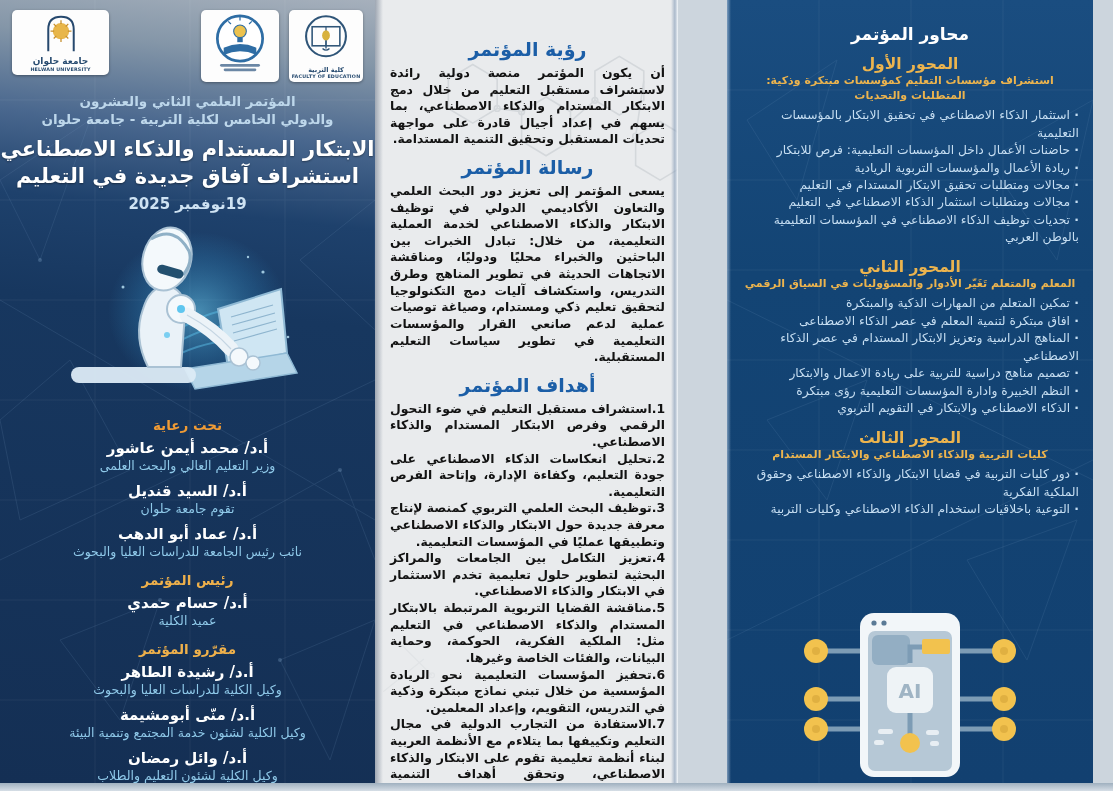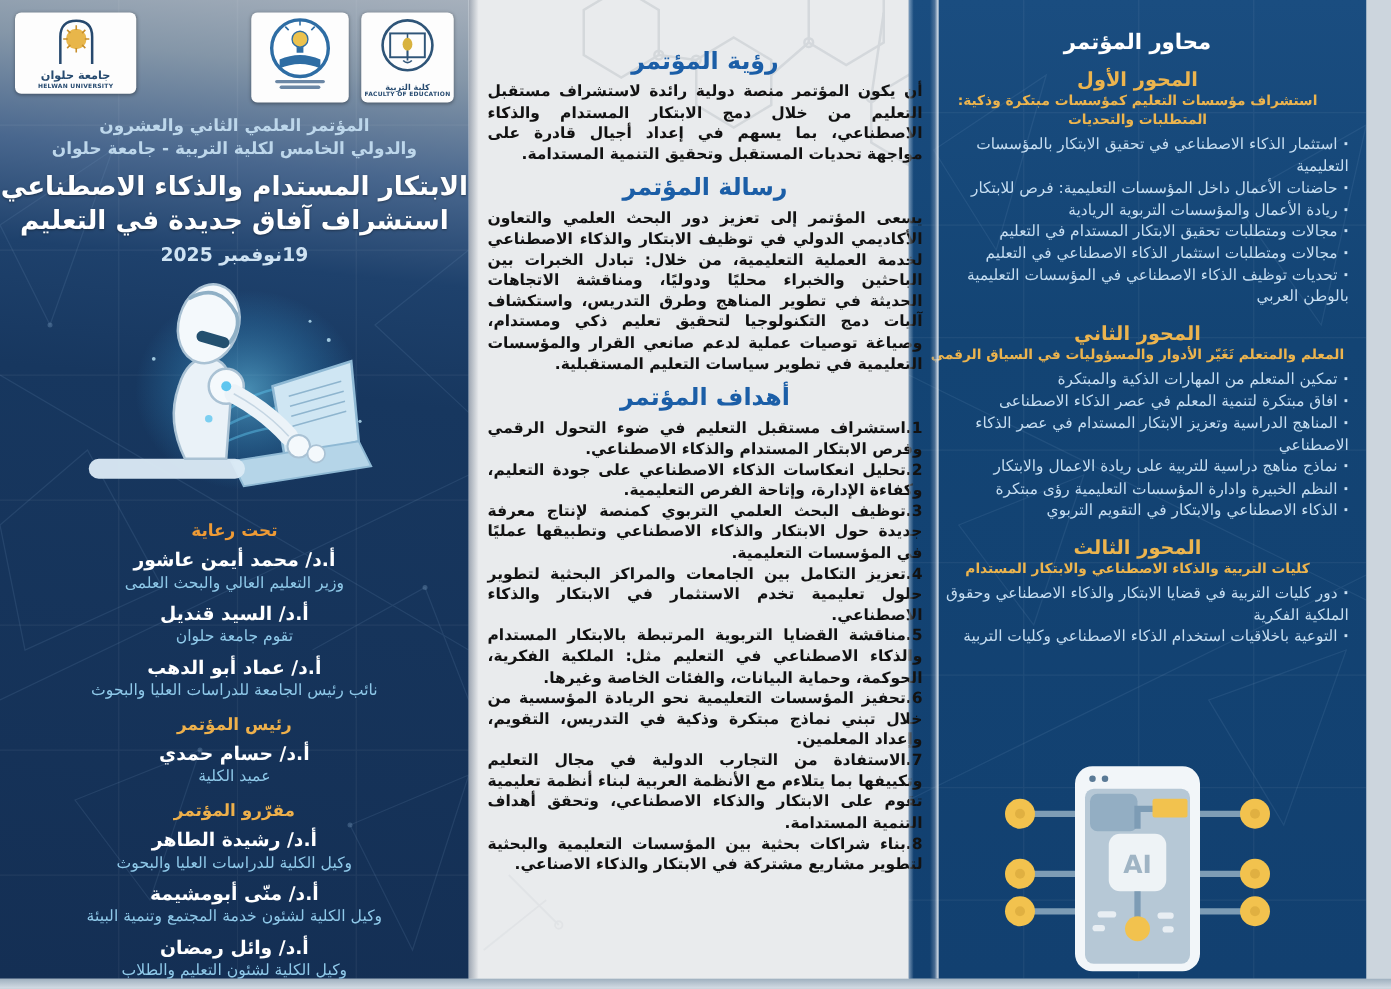--- a/index.html
+++ b/index.html
@@ -29,21 +29,21 @@
 
   .robot-wrap { display:flex; justify-content:center; margin-top:4px; }
 
   .sec-head { font-size:13.5px; font-weight:bold; color:#eeb04b; margin:12px 0 6px; }
   .sec-head.orange { color:#ef9b35; }
   .person { margin-bottom:8px; }
   .person .p-name { font-size:15px; font-weight:bold; color:#ffffff; line-height:1.25; }
   .person .p-role { font-size:12.5px; color:#8fc9e9; line-height:1.3; padding:0 14px; }
 
   
-  .middle { left:375px; width:376px; background:#e9ebed; direction:rtl; }
+  .middle { left:375px; width:303px; background:#e9ebed; direction:rtl; }
   .mid-content { position:relative; z-index:2; padding:30px 13px 0 15px; }
   .mid-head { font-size:19px; font-weight:bold; color:#1b5ea7; text-align:center; margin:8px 0 5px; }
   .mid-body { font-size:12.4px; font-weight:bold; color:#121212; text-align:justify; line-height:1.34; }
   .objective { font-size:12.4px; font-weight:bold; color:#121212; text-align:justify; line-height:1.34; }
   .mid-fold { position:absolute; right:0; top:0; width:7px; height:100%; z-index:3;
               background:linear-gradient(90deg, rgba(90,115,145,0) 0%, rgba(120,145,175,.55) 55%, #f4f7fa 100%); }
   .mid-shadow { position:absolute; left:0; top:0; width:8px; height:100%; z-index:3;
               background:linear-gradient(90deg, rgba(20,40,70,.35), rgba(20,40,70,0)); }
 
   
@@ -296,21 +296,21 @@
         <li>مجالات ومتطلبات استثمار الذكاء الاصطناعي في التعليم</li>
         <li>تحديات توظيف الذكاء الاصطناعي في المؤسسات التعليمية بالوطن العربي</li>
       </ul>
 
       <div class="axis-title">المحور الثاني</div>
       <div class="axis-sub">المعلم والمتعلم تَغَيّر الأدوار والمسؤوليات في السياق الرقمي</div>
       <ul class="axis-bullets">
         <li>تمكين المتعلم من المهارات الذكية والمبتكرة</li>
         <li>افاق مبتكرة لتنمية المعلم في عصر الذكاء الاصطناعى</li>
         <li>المناهج الدراسية وتعزيز الابتكار المستدام في عصر الذكاء الاصطناعي</li>
-        <li>نماذج مناهج دراسية للتربية على ريادة الاعمال والابتكار</li>
+        <li>تصميم مناهج دراسية للتربية على ريادة الاعمال والابتكار</li>
         <li>النظم الخبيرة وادارة المؤسسات التعليمية رؤى مبتكرة</li>
         <li>الذكاء الاصطناعي والابتكار في التقويم التربوي</li>
       </ul>
 
       <div class="axis-title">المحور الثالث</div>
       <div class="axis-sub">كليات التربية والذكاء الاصطناعي والابتكار المستدام</div>
       <ul class="axis-bullets">
         <li>دور كليات التربية في قضايا الابتكار والذكاء الاصطناعي وحقوق الملكية الفكرية</li>
         <li>التوعية باخلاقيات استخدام الذكاء الاصطناعي وكليات التربية</li>
       </ul>

